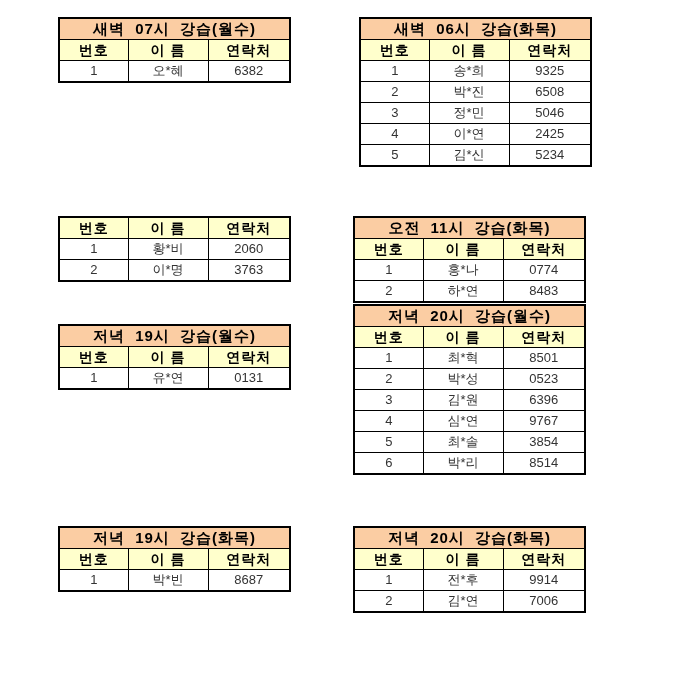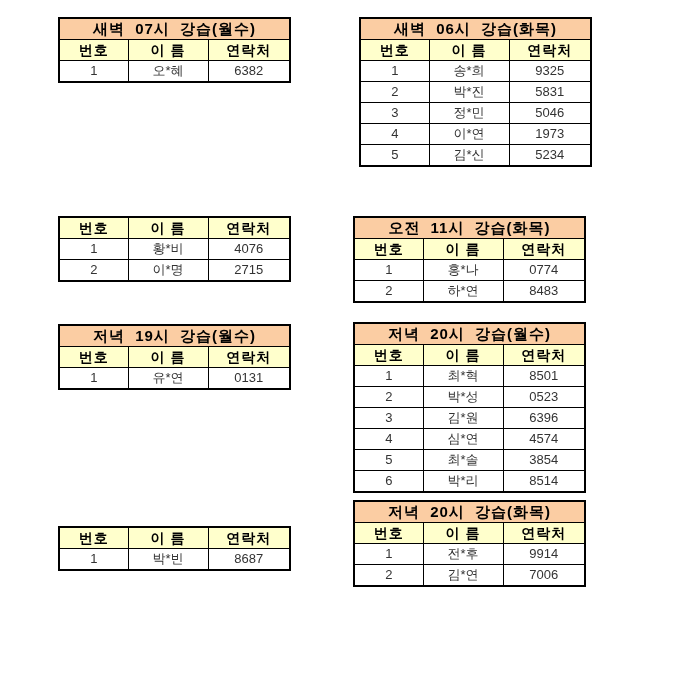--- a/index.html
+++ b/index.html
@@ -64,23 +64,23 @@
     font-weight: normal;
     color: var(--data-text, #333);
   }
 
   
   .slot-0 { left: 58px;  top: 17px;  }
   .slot-1 { left: 353px; top: 17px; margin-left: 6px;  }
   .slot-2 { left: 58px;  top: 216px; }
   .slot-3 { left: 353px; top: 216px; padding-left: 7px; }
   .slot-4 { left: 58px;  top: 324px; padding-left: 19px; }
-  .slot-5 { left: 353px; top: 322px; }
+  .slot-5 { left: 353px; top: 304px; }
   .slot-6 { left: 58px;  top: 526px; }
-  .slot-7 { left: 353px; top: 500px; }
+  .slot-7 { left: 353px; top: 526px; }
 </style>
 </head>
 <body>
 
 <div class="sheet">
     <table class="schedule slot-0">
     <colgroup>
       <col class="c-no">
       <col class="c-name">
       <col class="c-contact">
@@ -121,31 +121,31 @@
     </thead>
     <tbody>
         <tr>
           <td class="data-cell">1</td>
           <td class="data-cell">송*희</td>
           <td class="data-cell">9325</td>
         </tr>
         <tr>
           <td class="data-cell">2</td>
           <td class="data-cell">박*진</td>
-          <td class="data-cell">5831</td>
+          <td class="data-cell">6508</td>
         </tr>
         <tr>
           <td class="data-cell">3</td>
           <td class="data-cell">정*민</td>
           <td class="data-cell">5046</td>
         </tr>
         <tr>
           <td class="data-cell">4</td>
           <td class="data-cell">이*연</td>
-          <td class="data-cell">1973</td>
+          <td class="data-cell">2425</td>
         </tr>
         <tr>
           <td class="data-cell">5</td>
           <td class="data-cell">김*신</td>
           <td class="data-cell">5234</td>
         </tr>
       </tbody>
   </table>
     <table class="schedule slot-2">
     <colgroup>
@@ -157,26 +157,26 @@
       <tr>
           <th class="col-head">번호</th>
           <th class="col-head">이 름</th>
           <th class="col-head">연락처</th>
         </tr>
     </thead>
     <tbody>
         <tr>
           <td class="data-cell">1</td>
           <td class="data-cell">황*비</td>
-          <td class="data-cell">4076</td>
+          <td class="data-cell">2060</td>
         </tr>
         <tr>
           <td class="data-cell">2</td>
           <td class="data-cell">이*명</td>
-          <td class="data-cell">2715</td>
+          <td class="data-cell">3763</td>
         </tr>
       </tbody>
   </table>
     <table class="schedule slot-3">
     <colgroup>
       <col class="c-no">
       <col class="c-name">
       <col class="c-contact">
     </colgroup>
     <thead>
@@ -254,21 +254,21 @@
           <td class="data-cell">0523</td>
         </tr>
         <tr>
           <td class="data-cell">3</td>
           <td class="data-cell">김*원</td>
           <td class="data-cell">6396</td>
         </tr>
         <tr>
           <td class="data-cell">4</td>
           <td class="data-cell">심*연</td>
-          <td class="data-cell">4574</td>
+          <td class="data-cell">9767</td>
         </tr>
         <tr>
           <td class="data-cell">5</td>
           <td class="data-cell">최*솔</td>
           <td class="data-cell">3854</td>
         </tr>
         <tr>
           <td class="data-cell">6</td>
           <td class="data-cell">박*리</td>
           <td class="data-cell">8514</td>
@@ -276,20 +276,23 @@
       </tbody>
   </table>
     <table class="schedule slot-6">
     <colgroup>
       <col class="c-no">
       <col class="c-name">
       <col class="c-contact">
     </colgroup>
     <thead>
       <tr>
+        <th class="title-cell" colspan="3">저녁 19시 강습(화목)</th>
+      </tr>
+      <tr>
           <th class="col-head">번호</th>
           <th class="col-head">이 름</th>
           <th class="col-head">연락처</th>
         </tr>
     </thead>
     <tbody>
         <tr>
           <td class="data-cell">1</td>
           <td class="data-cell">박*빈</td>
           <td class="data-cell">8687</td>

